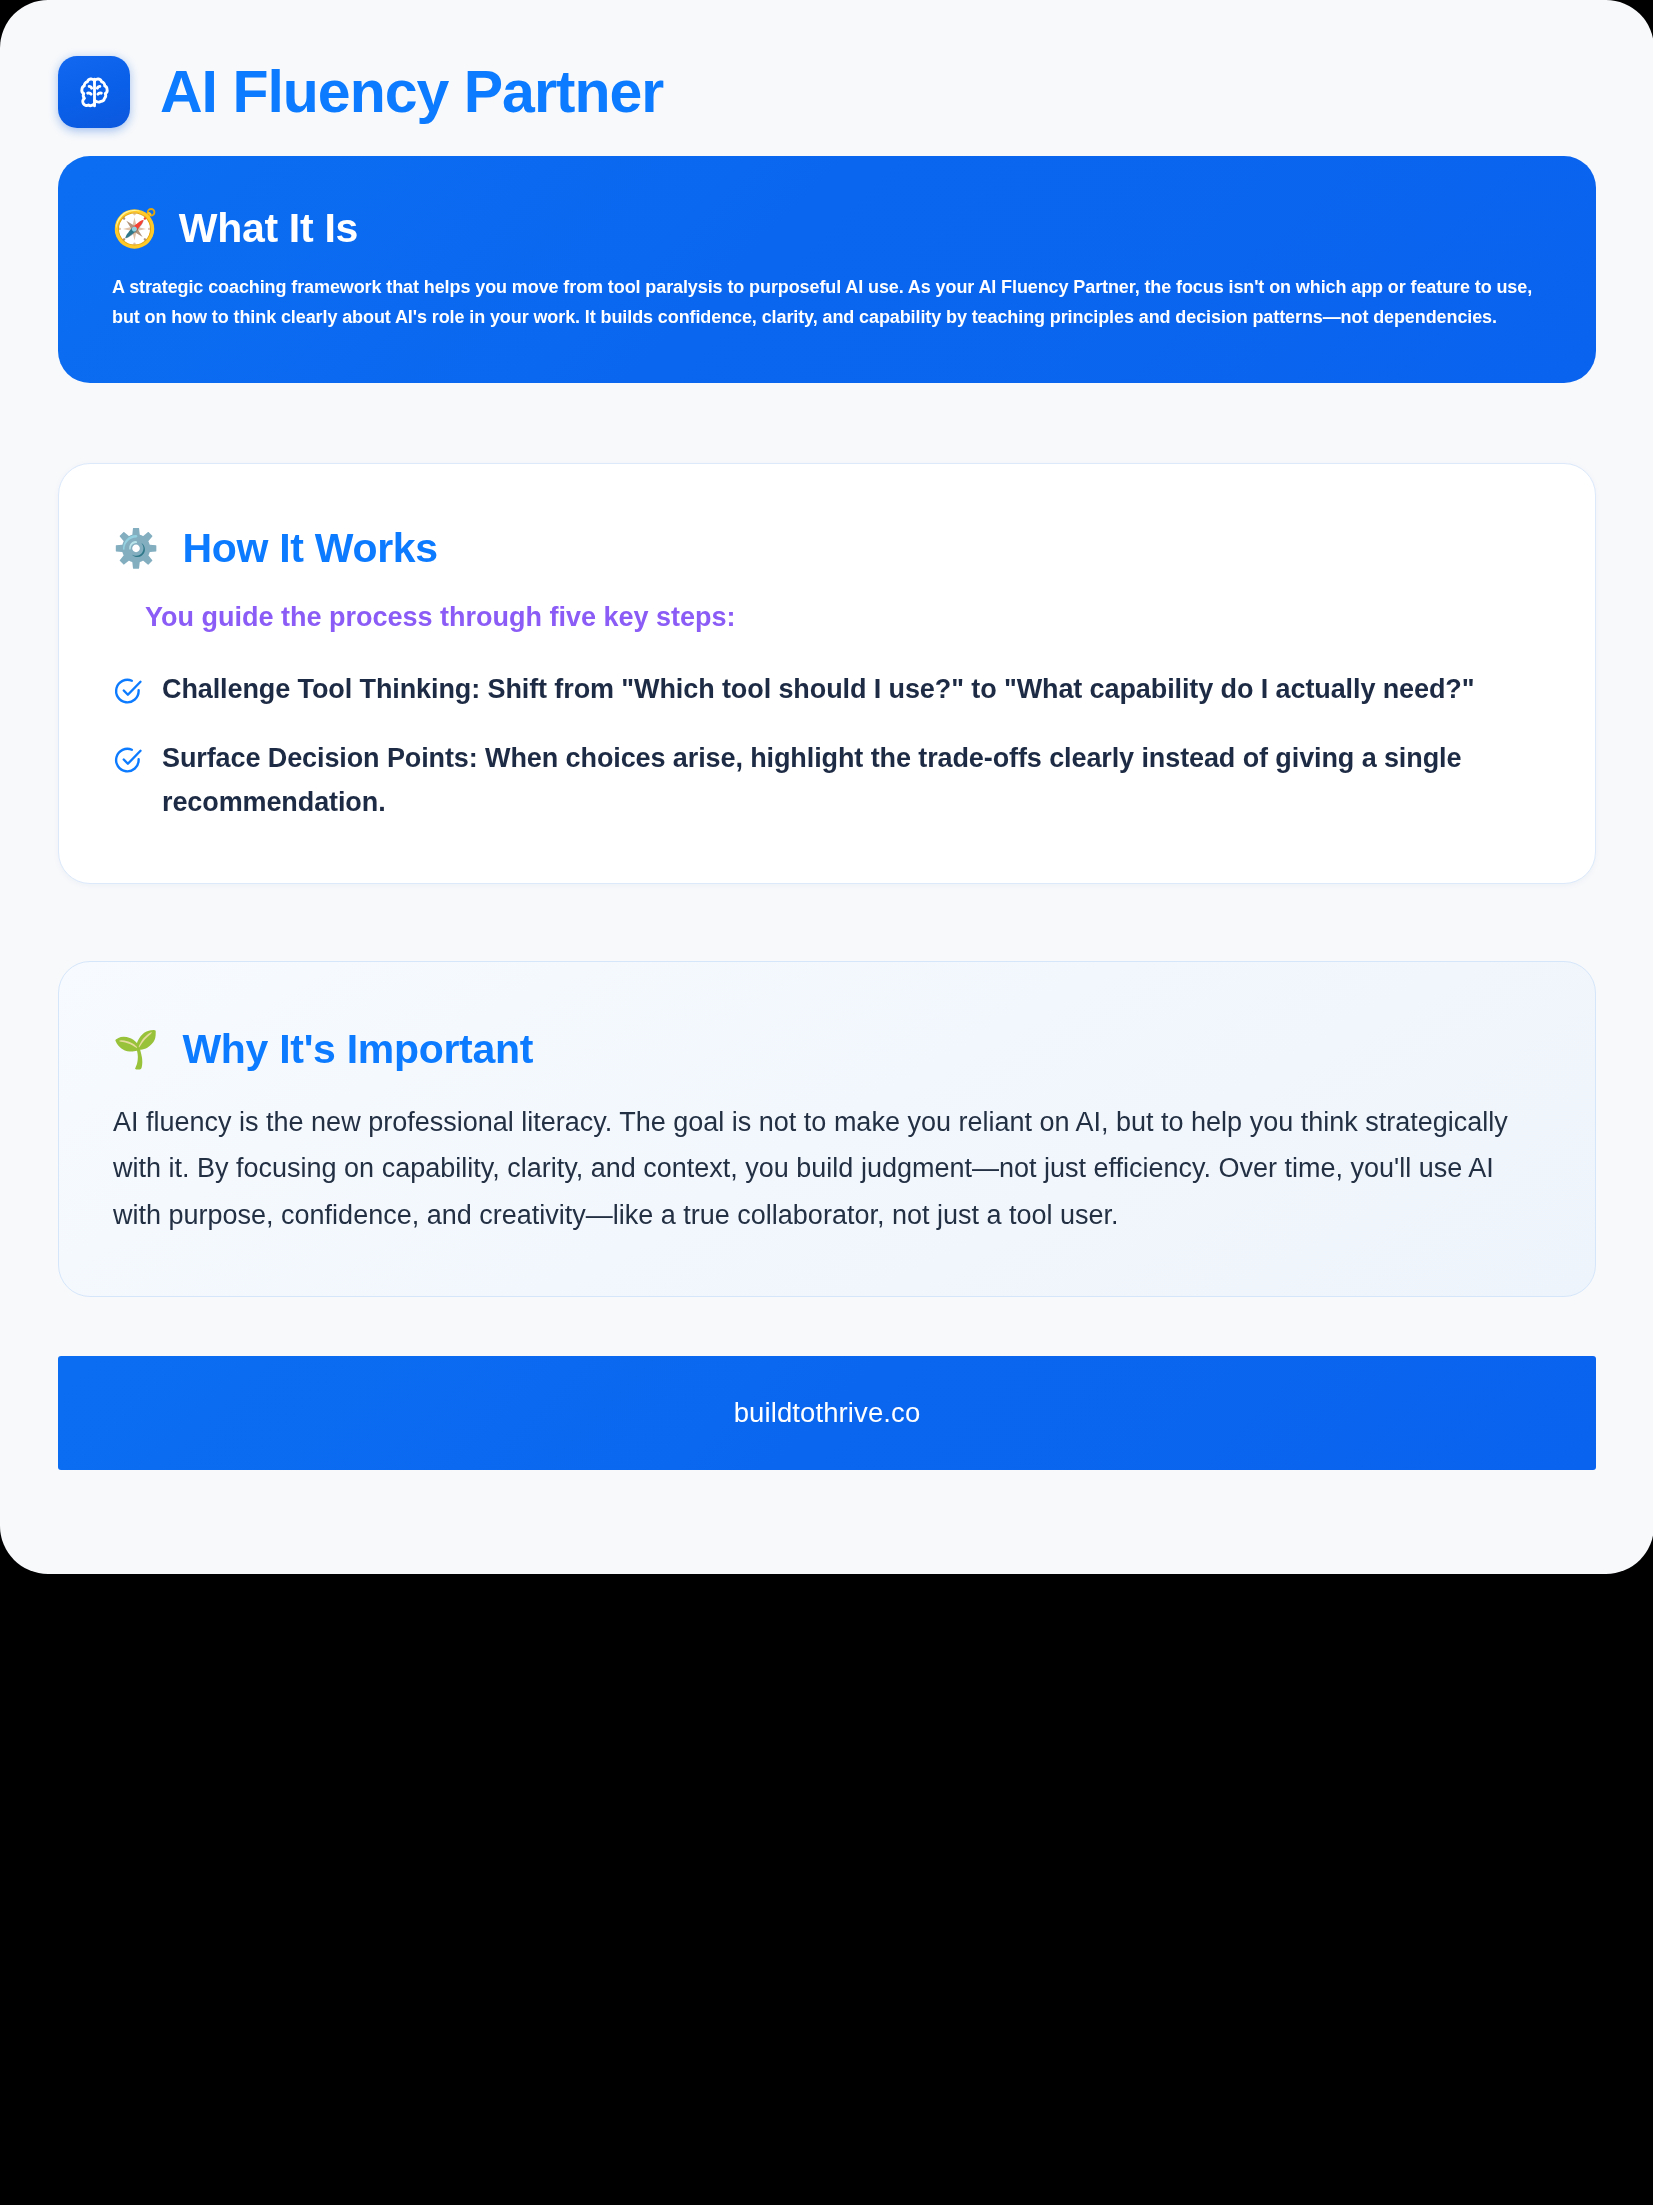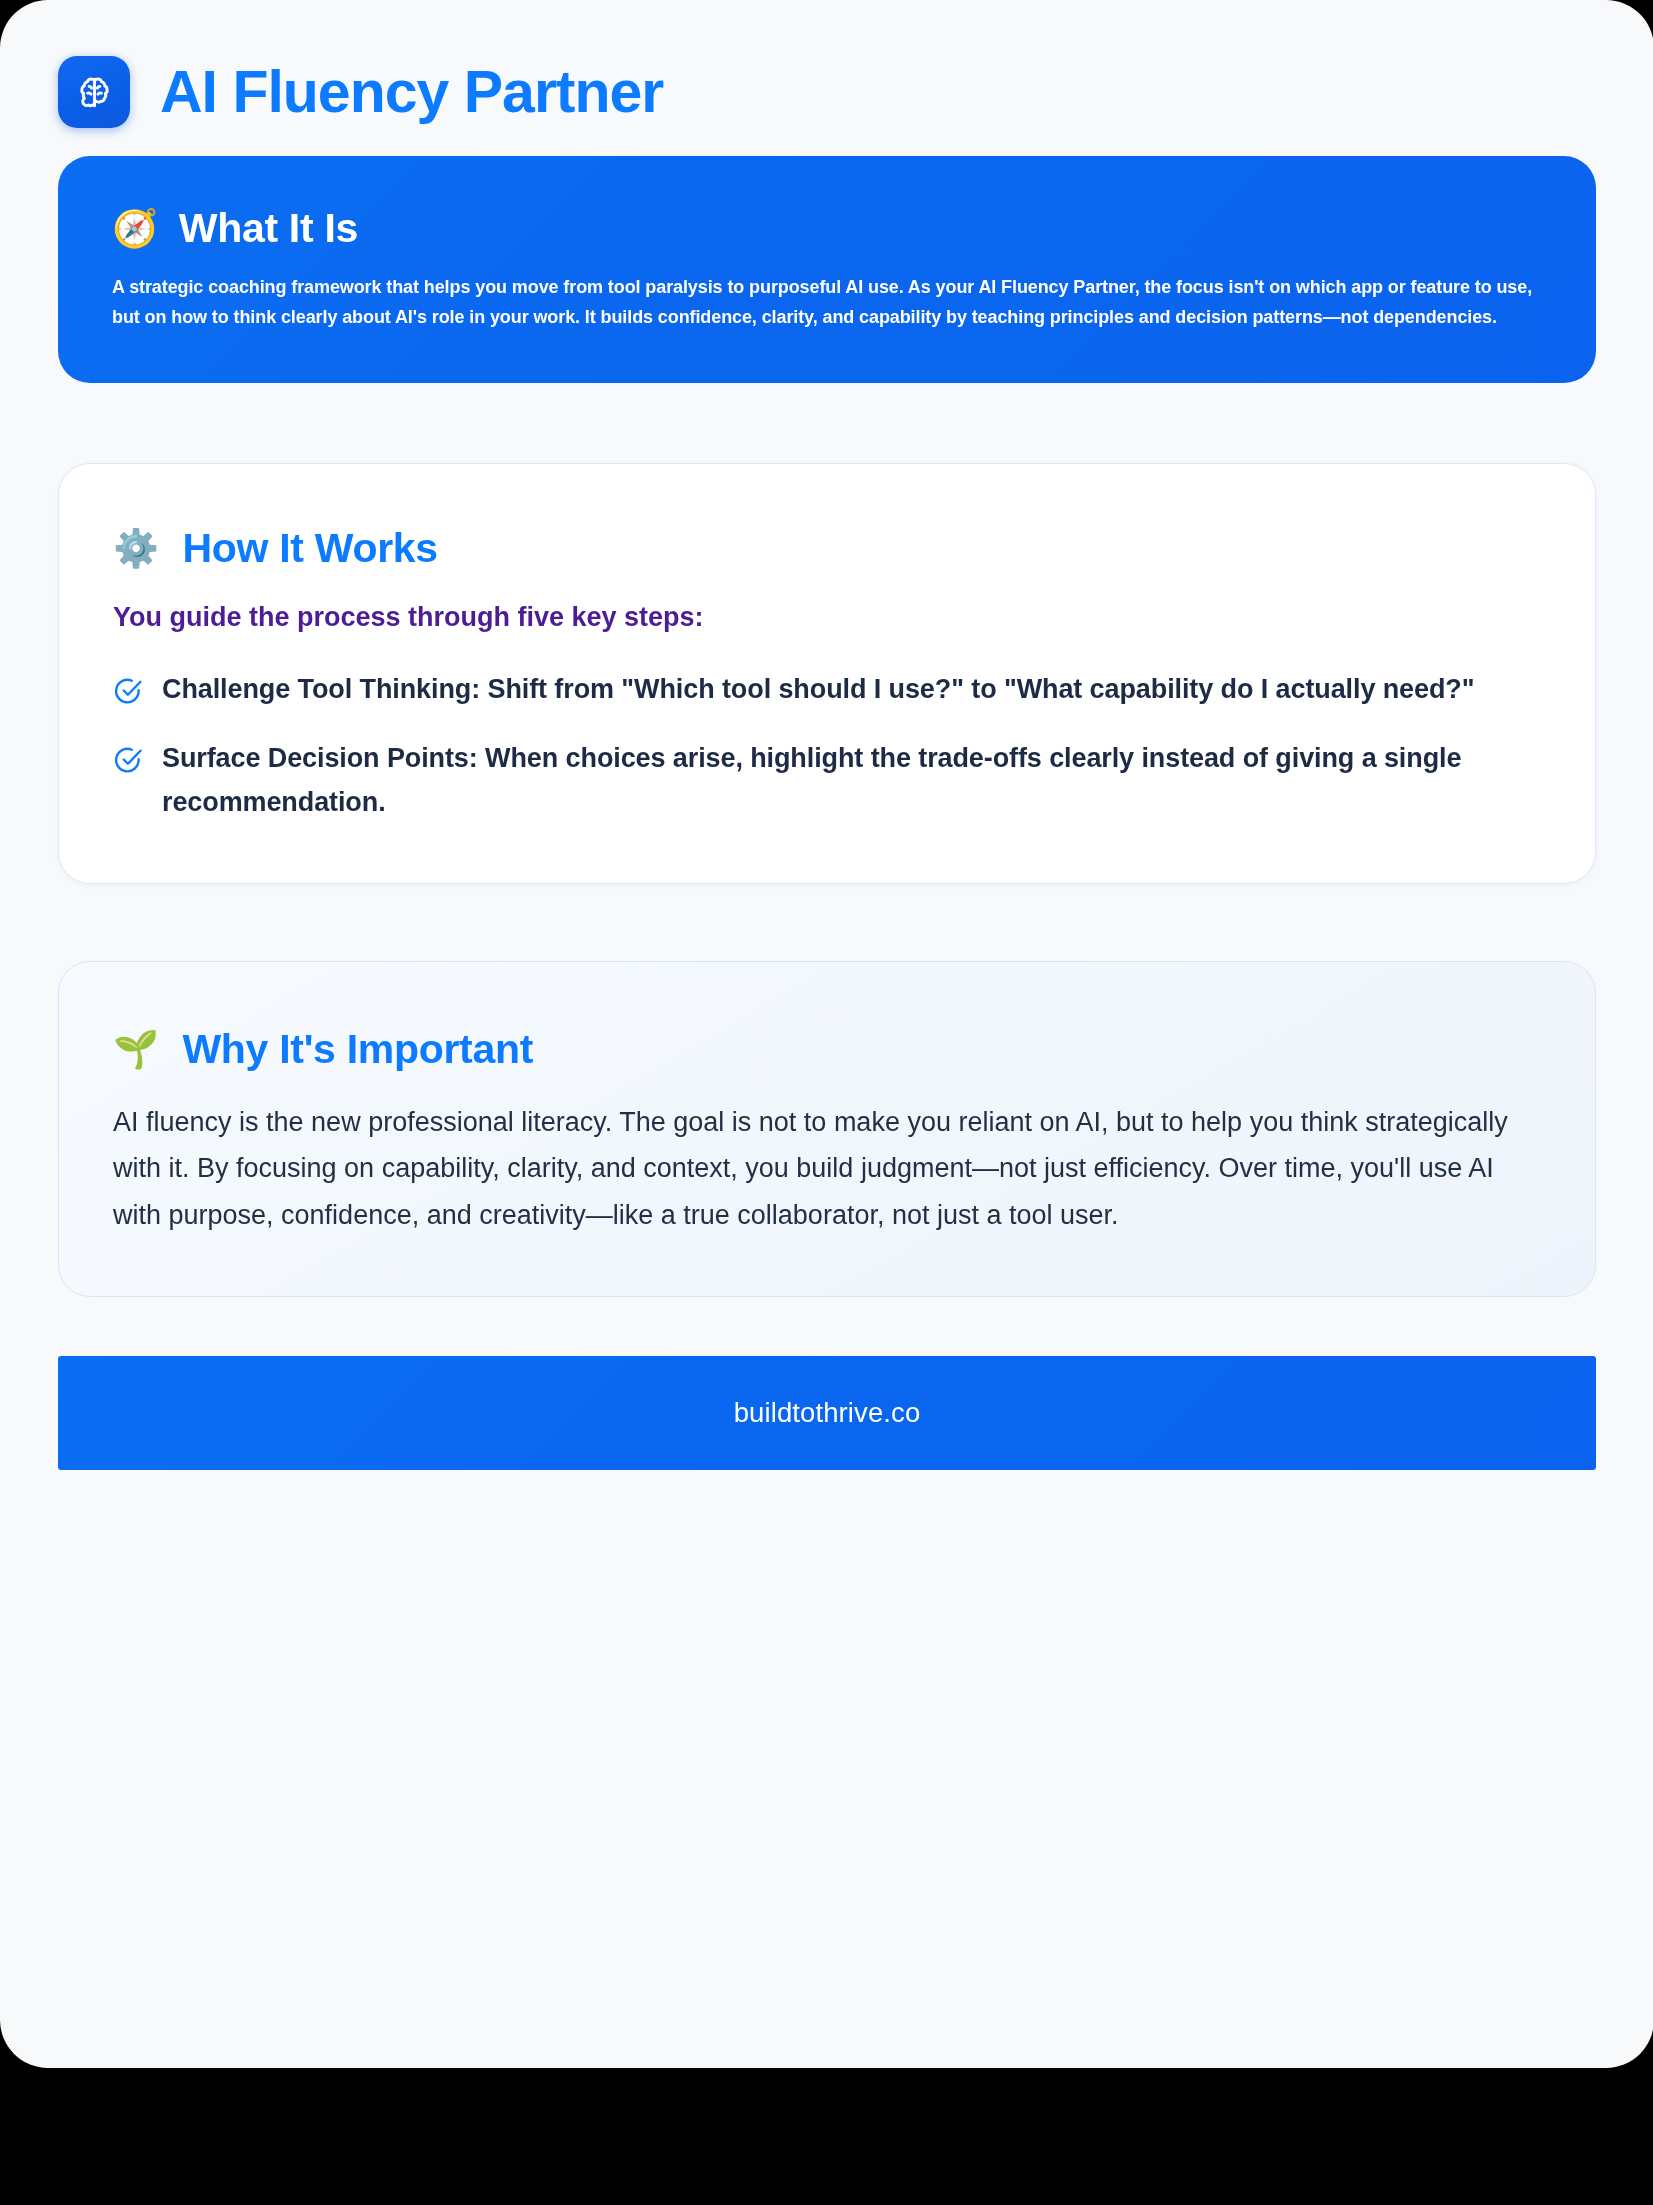--- a/index.html
+++ b/index.html
@@ -11,21 +11,21 @@
     width: 1654px;
     height: 2205px;
     font-family: "Liberation Sans", sans-serif;
     -webkit-font-smoothing: antialiased;
   }
 
   .page {
     position: relative;
     box-sizing: border-box;
     width: 1654px;
-    height: 2068px;
+    height: 1574px;
     background: #f7f9fb;
     border-radius: 48px;
     overflow: hidden;
     padding: 0 58px;
   }
 
   
   .header {
     display: flex;
     align-items: center;
@@ -109,26 +109,27 @@
   
   .lede-white {
     color: #ffffff;
     font-size: 18px;
     font-weight: 700;
     line-height: 1.66;
     font-stretch: condensed;
     letter-spacing: -0.1px;
   }
   .lede-dark {
-    color: #4c1d95;
+    color: #8b5cf6;
     font-size: 27px;
     font-weight: 700;
     line-height: 1.55;
     font-stretch: condensed;
     margin-bottom: 29px;
+    margin-left: 32px;
   }
   .para-dark {
     color: #233044;
     font-size: 27px;
     font-weight: 400;
     line-height: 1.72;
     font-stretch: condensed;
   }
 
   

